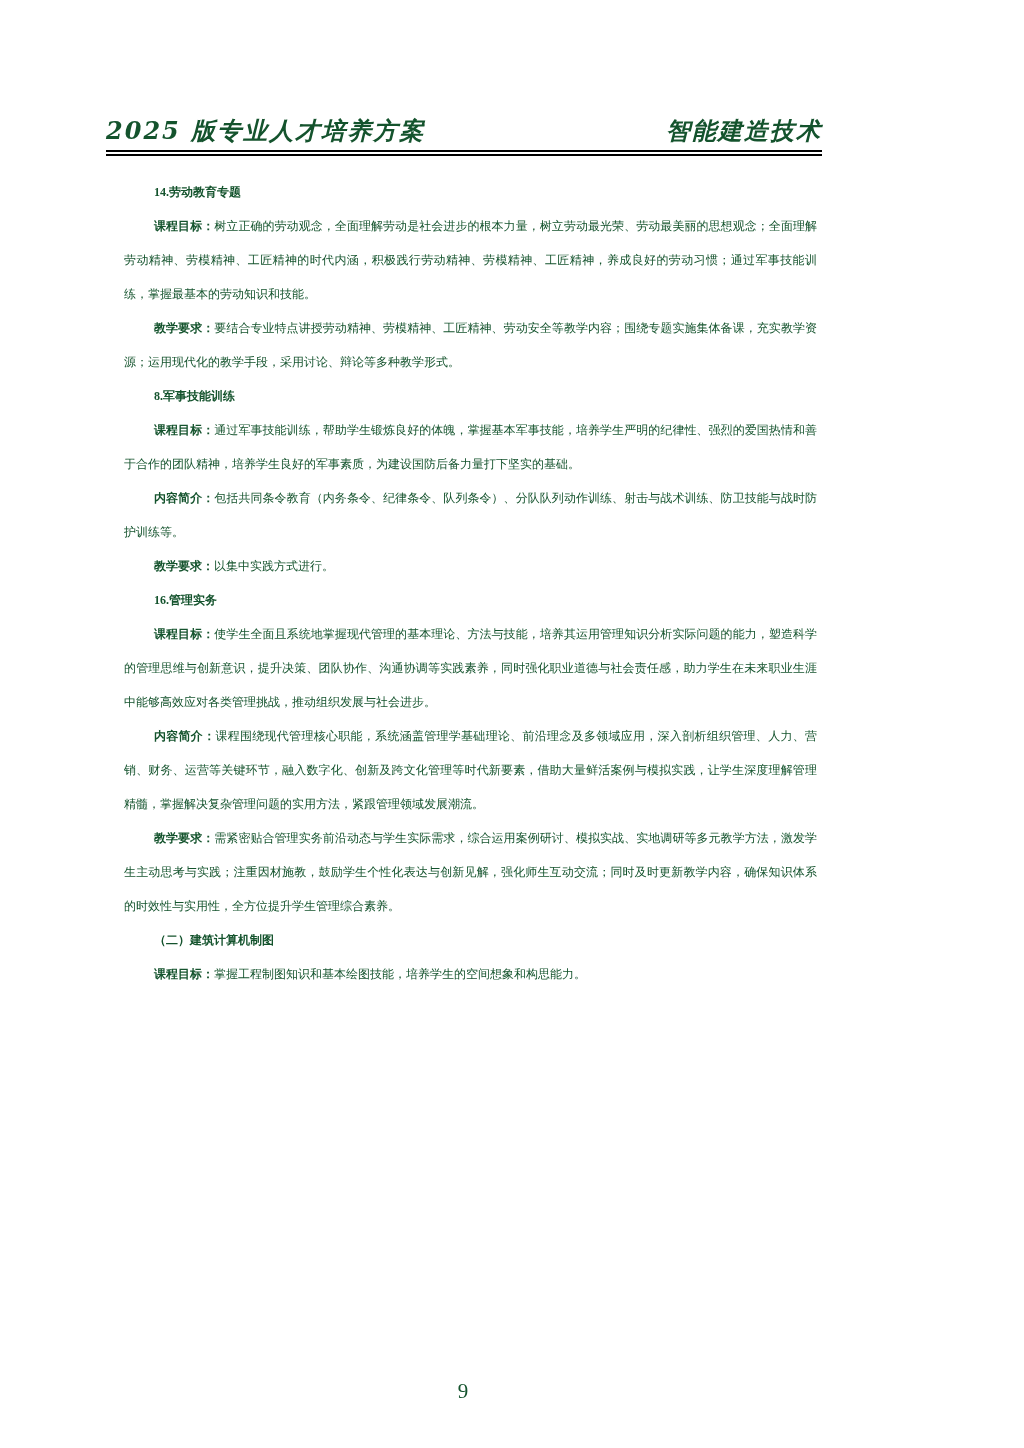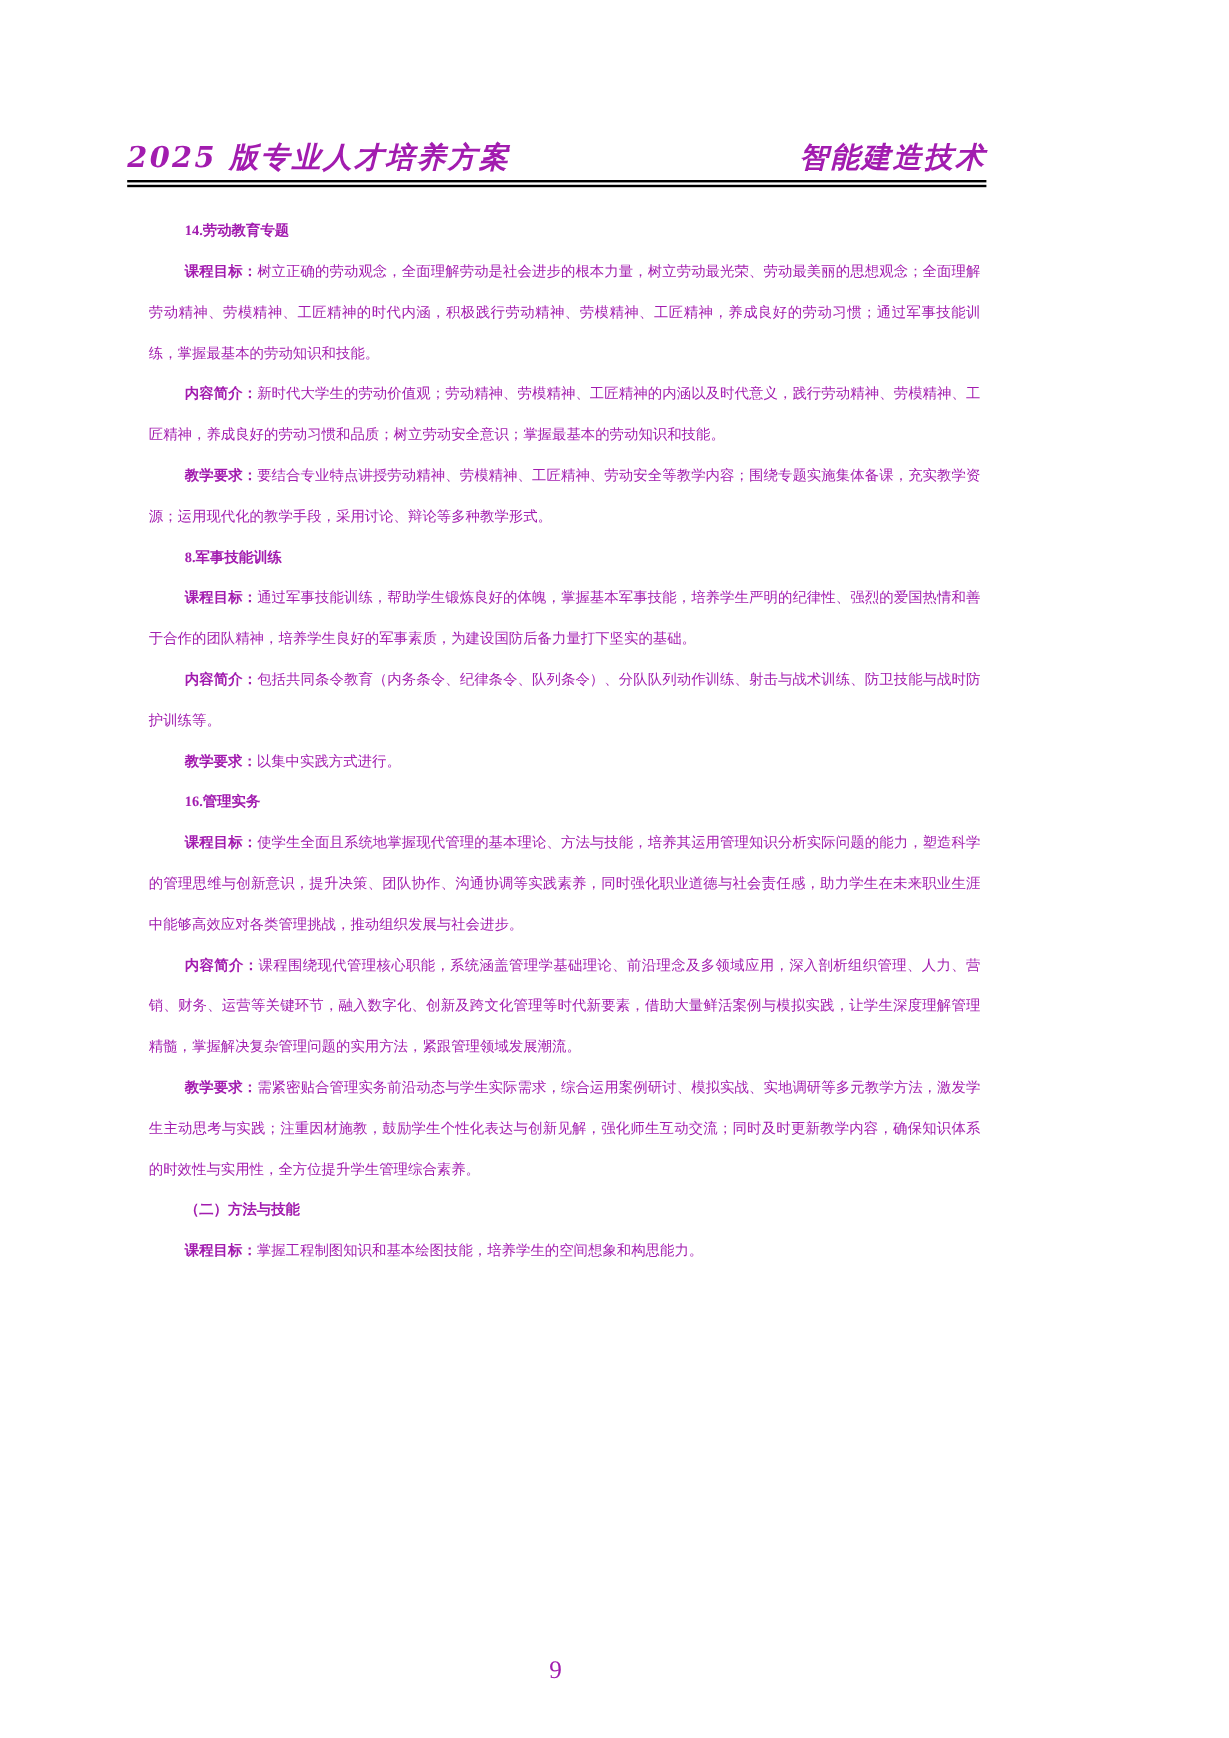--- a/index.html
+++ b/index.html
@@ -2,21 +2,21 @@
 <html lang="zh"><head>
 <meta charset="utf-8">
 <style>
   html, body { margin: 0; padding: 0; }
   body { background: #ffffff; }
   .page {
     position: relative;
     width: 926px;
     height: 1448px;
     background: #ffffff;
-    color: #a21caf;
+    color: #14532d;
     font-family: "Liberation Serif", "DejaVu Serif", serif;
     overflow: hidden;
   }
   
   .pageheader {
     position: absolute;
     left: 106px;
     right: 104px;
     top: 116px;
     display: flex;
@@ -76,41 +76,40 @@
     <span class="htext">2025 版专业人才培养方案</span>
     <span class="htext">智能建造技术</span>
   </div>
   <div class="header-rule"></div>
 
   <div class="doc">
     <p class="heading">14.劳动教育专题</p>
 
     <p class="para"><span class="plabel">课程目标：</span><span>树立正确的劳动观念，全面理解劳动是社会进步的根本力量，树立劳动最光荣、劳动最美丽的思想观念；全面理解劳动精神、劳模精神、工匠精神的时代内涵，积极践行劳动精神、劳模精神、工匠精神，养成良好的劳动习惯；通过军事技能训练，掌握最基本的劳动知识和技能。</span></p>
 
-    <p class="para"><span class="plabel">内容简介：</span><span>新时代大学生的劳动价值观；劳动精神、劳模精神、工匠精神的内涵以及时代意义，践行劳动精神、劳模精神、工匠精神，养成良好的劳动习惯和品质；树立劳动安全意识；掌握最基本的劳动知识和技能。</span></p>
 
     <p class="para"><span class="plabel">教学要求：</span><span>要结合专业特点讲授劳动精神、劳模精神、工匠精神、劳动安全等教学内容；围绕专题实施集体备课，充实教学资源；运用现代化的教学手段，采用讨论、辩论等多种教学形式。</span></p>
 
     <p class="heading">8.军事技能训练</p>
 
     <p class="para"><span class="plabel">课程目标：</span><span>通过军事技能训练，帮助学生锻炼良好的体魄，掌握基本军事技能，培养学生严明的纪律性、强烈的爱国热情和善于合作的团队精神，培养学生良好的军事素质，为建设国防后备力量打下坚实的基础。</span></p>
 
     <p class="para"><span class="plabel">内容简介：</span><span>包括共同条令教育（内务条令、纪律条令、队列条令）、分队队列动作训练、射击与战术训练、防卫技能与战时防护训练等。</span></p>
 
     <p class="para"><span class="plabel">教学要求：</span><span>以集中实践方式进行。</span></p>
 
     <p class="heading">16.管理实务</p>
 
     <p class="para"><span class="plabel">课程目标：</span><span>使学生全面且系统地掌握现代管理的基本理论、方法与技能，培养其运用管理知识分析实际问题的能力，塑造科学的管理思维与创新意识，提升决策、团队协作、沟通协调等实践素养，同时强化职业道德与社会责任感，助力学生在未来职业生涯中能够高效应对各类管理挑战，推动组织发展与社会进步。</span></p>
 
     <p class="para"><span class="plabel">内容简介：</span><span>课程围绕现代管理核心职能，系统涵盖管理学基础理论、前沿理念及多领域应用，深入剖析组织管理、人力、营销、财务、运营等关键环节，融入数字化、创新及跨文化管理等时代新要素，借助大量鲜活案例与模拟实践，让学生深度理解管理精髓，掌握解决复杂管理问题的实用方法，紧跟管理领域发展潮流。</span></p>
 
     <p class="para"><span class="plabel">教学要求：</span><span>需紧密贴合管理实务前沿动态与学生实际需求，综合运用案例研讨、模拟实战、实地调研等多元教学方法，激发学生主动思考与实践；注重因材施教，鼓励学生个性化表达与创新见解，强化师生互动交流；同时及时更新教学内容，确保知识体系的时效性与实用性，全方位提升学生管理综合素养。</span></p>
 
-    <p class="subheading">（二）方法与技能</p>
+    <p class="subheading">（二）建筑计算机制图</p>
 
 
     <p class="para"><span class="plabel">课程目标：</span><span>掌握工程制图知识和基本绘图技能，培养学生的空间想象和构思能力。</span></p>
   </div>
 
   <div class="pagefooter">
     <span>9</span>
   </div>
 
 </div>

